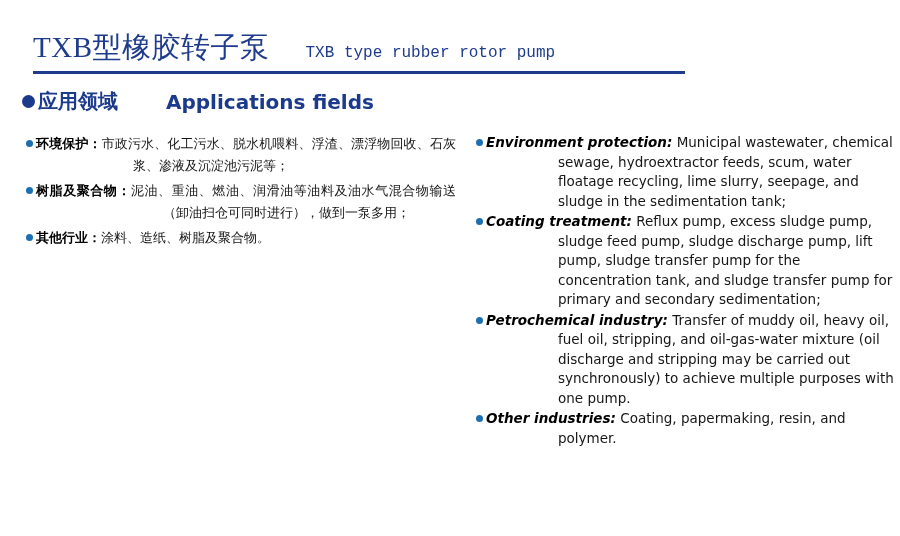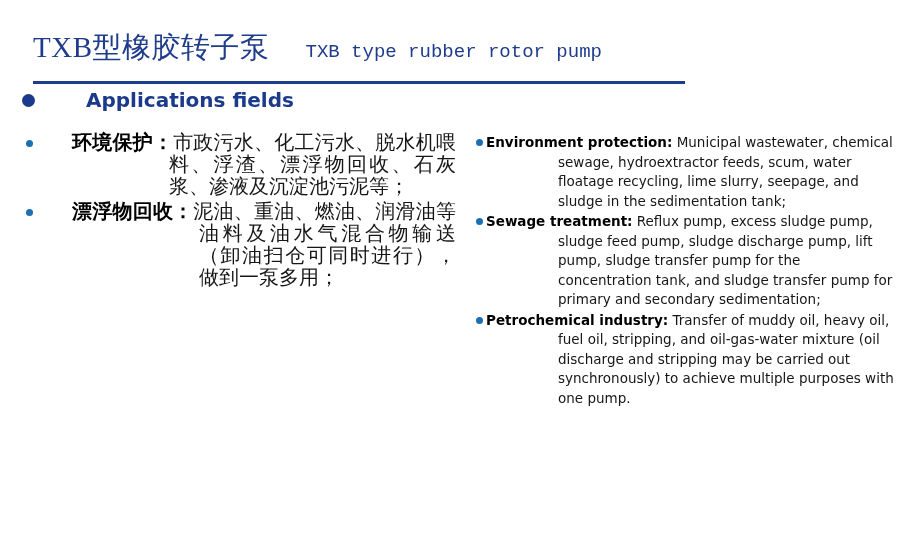--- a/index.html
+++ b/index.html
@@ -16,35 +16,35 @@
     position: relative;
   }
 
   
   .title-bar {
     position: absolute;
     left: 33px;
     top: 28px;
     width: 652px;
     border-bottom: 3px solid #1f3c8c;
-    padding-bottom: 13px;
+    padding-bottom: 3px;
     display: flex;
     align-items: baseline;
     white-space: nowrap;
   }
   .title-cn {
     font-family: "Liberation Serif", "DejaVu Serif", serif;
     font-size: 29px;
     font-weight: 400;
     color: #1f3c8c;
     letter-spacing: 0.5px;
   }
   .title-en {
     font-family: "Liberation Mono", "DejaVu Sans Mono", monospace;
-    font-size: 19px;
+    font-size: 16px;
     font-weight: 400;
     color: #1f3c8c;
     margin-left: 36px;
     letter-spacing: 0px;
   }
 
   
   .section-head {
     position: absolute;
     left: 22px;
@@ -95,26 +95,25 @@
     border-radius: 50%;
     background: #1b6fb2;
     flex: 0 0 auto;
     margin-top: 7px;
     margin-right: 3px;
   }
   .item-body { flex: 1 1 auto; }
 
   
   .col-cn .item-body {
-    font-family: Liberation Mono, monospace;
-    font-size: 20px;
+    font-family: Liberation Sans, sans-serif;
+    font-size: 13px;
     line-height: 22px;
     color: #161616;
     text-align: justify;
-    margin-left: 36px;
   }
   .col-cn .label {
     font-weight: 700;
     color: #000000;
   }
   .col-cn .item-body p {
     margin: 0;
     text-indent: 0;
   }
 
@@ -123,58 +122,70 @@
     font-family: "DejaVu Sans", sans-serif;
     font-size: 13.5px;
     line-height: 19.5px;
     color: #161616;
     padding-left: 72px;
     text-indent: -72px;
   }
   .col-en .label {
     font-weight: 700;
     color: #000000;
+    font-style: italic;
   }
   .col-en .item { margin-bottom: 1px; }
   .col-en .bullet { margin-top: 6px; }
 </style>
 </head>
 <body>
 
 <div class="title-bar">
   <span class="title-cn">TXB型橡胶转子泵</span>
   <span class="title-en">TXB type rubber rotor pump</span>
 </div>
 
 <div class="section-head">
   <span class="head-bullet"></span>
+  <span class="head-cn">应用领域</span>
   <span class="head-en">Applications fields</span>
 </div>
 
 <div class="col col-cn">
   <div class="item">
     <span class="bullet"></span>
     <div class="item-body">
       <p style="padding-left: 97px; text-indent: -97px;"><span class="label">环境保护：</span><span>市政污水、化工污水、脱水机喂料、浮渣、漂浮物回收、石灰浆、渗液及沉淀池污泥等；</span></p>
     </div>
   </div>
   <div class="item">
     <span class="bullet"></span>
     <div class="item-body">
-      <p style="padding-left: 127px; text-indent: -127px;"><span class="label">漂浮物回收：</span><span>泥油、重油、燃油、润滑油等油料及油水气混合物输送（卸油扫仓可同时进行），做到一泵多用；</span></p>
+      <p style="padding-left: 127px; text-indent: -127px;"><span class="label">树脂及聚合物：</span><span>泥油、重油、燃油、润滑油等油料及油水气混合物输送（卸油扫仓可同时进行），做到一泵多用；</span></p>
+    </div>
+  </div>
+  <div class="item">
+    <span class="bullet"></span>
+    <div class="item-body">
+      <p style="padding-left: 97px; text-indent: -97px;"><span class="label">其他行业：</span><span>涂料、造纸、树脂及聚合物。</span></p>
     </div>
   </div>
 </div>
 
 <div class="col col-en">
   <div class="item">
     <span class="bullet"></span>
     <div class="item-body"><span class="label">Environment protection:</span><span> Municipal wastewater, chemical sewage, hydroextractor feeds, scum, water floatage recycling, lime slurry, seepage, and sludge in the sedimentation tank;</span></div>
   </div>
   <div class="item">
     <span class="bullet"></span>
-    <div class="item-body"><span class="label">Sewage treatment:</span><span> Reflux pump, excess sludge pump, sludge feed pump, sludge discharge pump, lift pump, sludge transfer pump for the concentration tank, and sludge transfer pump for primary and secondary sedimentation;</span></div>
+    <div class="item-body"><span class="label">Coating treatment:</span><span> Reflux pump, excess sludge pump, sludge feed pump, sludge discharge pump, lift pump, sludge transfer pump for the concentration tank, and sludge transfer pump for primary and secondary sedimentation;</span></div>
   </div>
   <div class="item">
     <span class="bullet"></span>
     <div class="item-body"><span class="label">Petrochemical industry:</span><span> Transfer of muddy oil, heavy oil, fuel oil, stripping, and oil-gas-water mixture (oil discharge and stripping may be carried out synchronously) to achieve multiple purposes with one pump.</span></div>
   </div>
+  <div class="item">
+    <span class="bullet"></span>
+    <div class="item-body"><span class="label">Other industries:</span><span> Coating, papermaking, resin, and polymer.</span></div>
+  </div>
 </div>
 
 </body></html>

